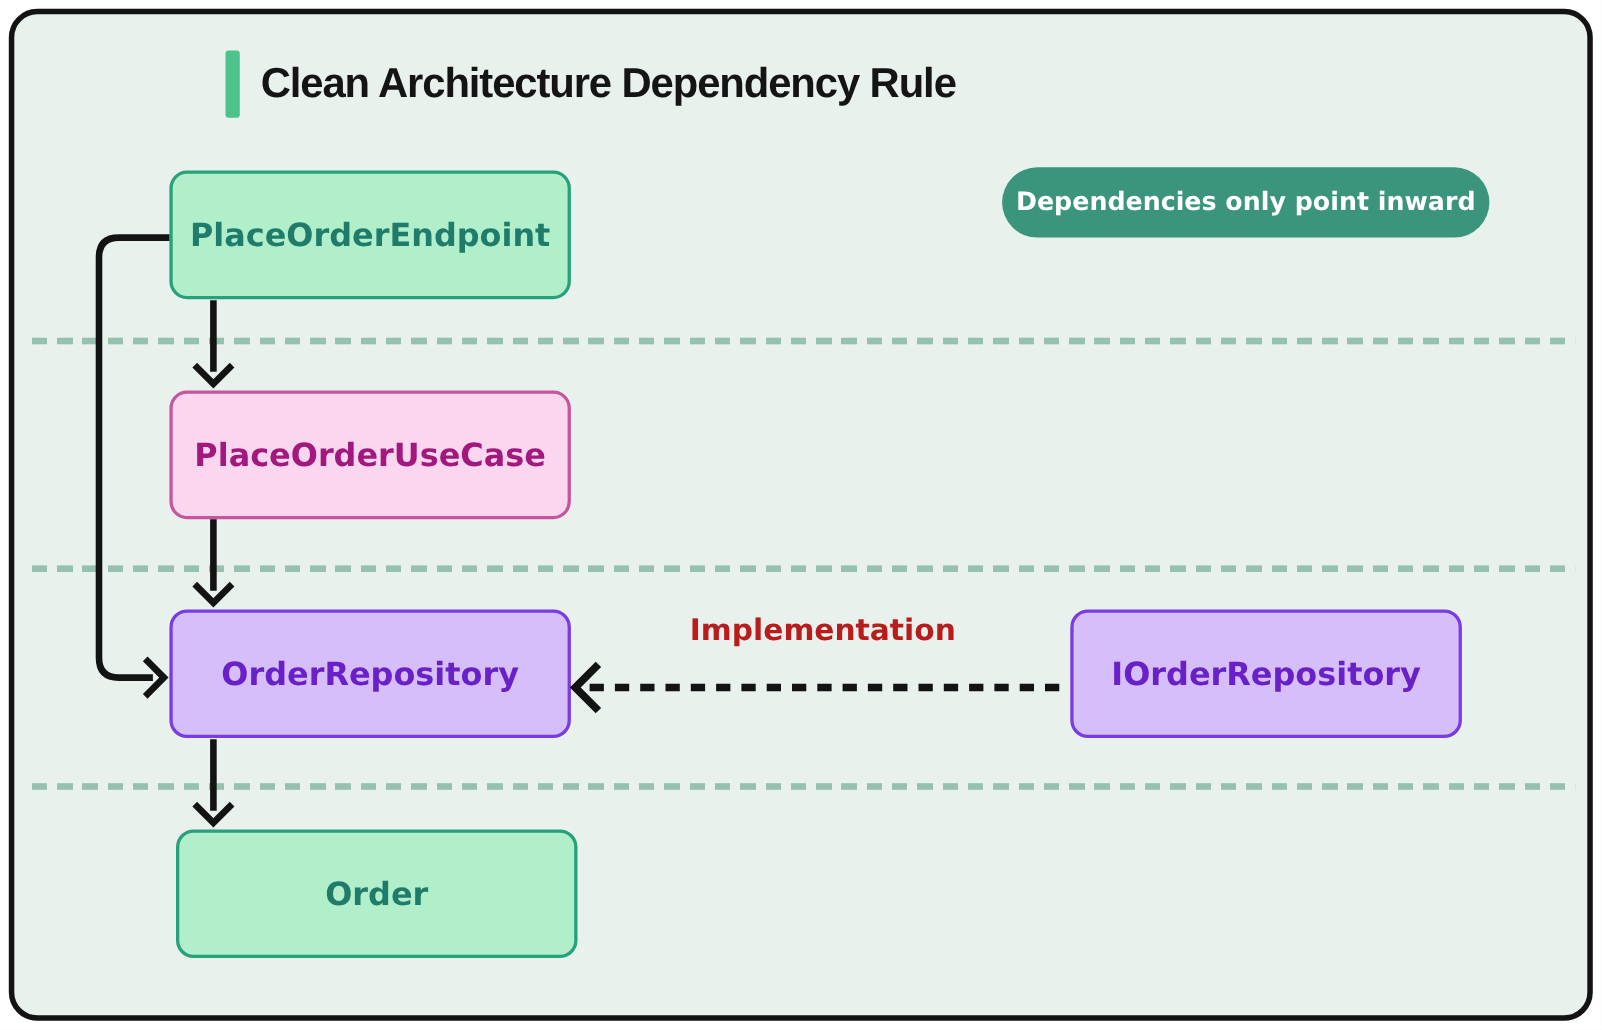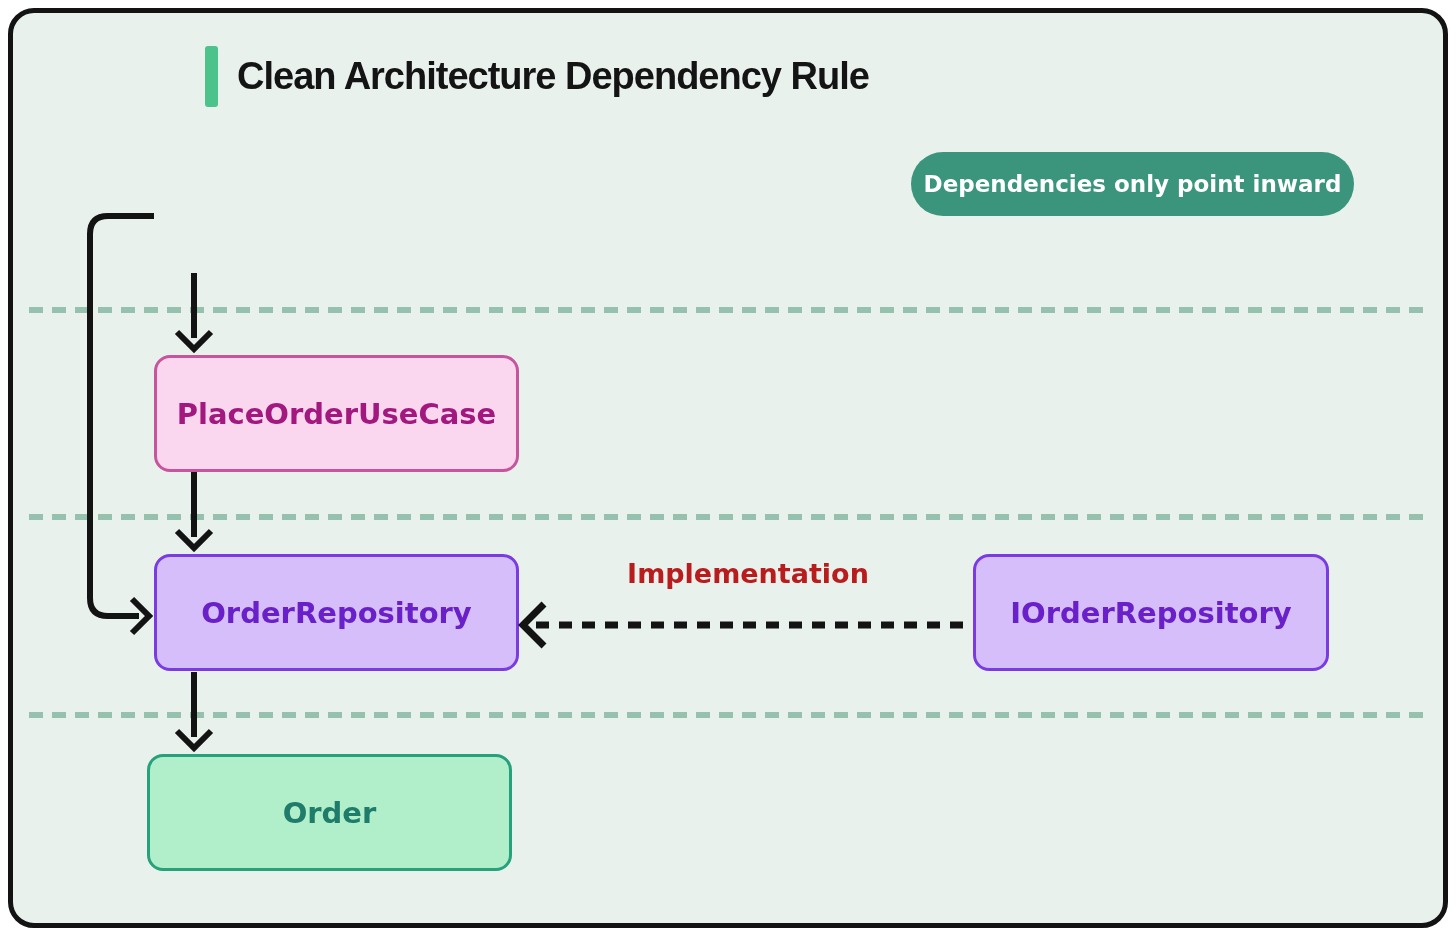--- a/index.html
+++ b/index.html
@@ -58,21 +58,21 @@
     display:flex;align-items:center;justify-content:center;
     font-family:"DejaVu Sans","Liberation Sans",sans-serif;
     font-size:29px;font-weight:700;border:3px solid;
   }
   .node.green {background:var(--green-bg); border-color:var(--green-border); color:var(--green-text);}
   .node.pink  {background:var(--pink-bg);  border-color:var(--pink-border);  color:var(--pink-text);}
   .node.purple{background:var(--purple-bg);border-color:var(--purple-border);color:var(--purple-text);}
   .node.n-endpoint   {left:141px;top:142px;}
   .node.n-usecase    {left:141px;top:342px;}
   .node.n-repository {left:141px;top:541px;}
-  .node.n-order      {left:134px;top:741px;}
+  .node.n-order      {left:147px;top:741px;}
   .node.n-irepository{left:960px;top:541px;width:356px;}
 
   
   svg.arrows{position:absolute;left:-8px;top:-8px;width:1456px;height:936px;pointer-events:none;}
   svg.arrows path, svg.arrows polyline{stroke:var(--arrow);fill:none;}
 
   .impl-label{
     position:absolute;left:585px;top:545px;width:300px;text-align:center;
     font-size:27px;font-weight:700;color:#b91c1c;
     font-family:"DejaVu Sans","Liberation Sans",sans-serif;
@@ -87,20 +87,23 @@
     <span class="title-accent"></span>
     <h1 class="page-title">Clean Architecture Dependency Rule</h1>
   </div>
 
   <div class="badge">Dependencies only point inward</div>
 
   <div class="divider d1"></div>
   <div class="divider d2"></div>
   <div class="divider d3"></div>
 
+  <div class="node green n-endpoint">
+    <span>PlaceOrderEndpoint</span>
+  </div>
   <div class="node purple n-repository">
     <span>OrderRepository</span>
   </div>
   <div class="node pink n-usecase">
     <span>PlaceOrderUseCase</span>
   </div>
   <div class="node green n-order">
     <span>Order</span>
   </div>
   <div class="node purple n-irepository">

